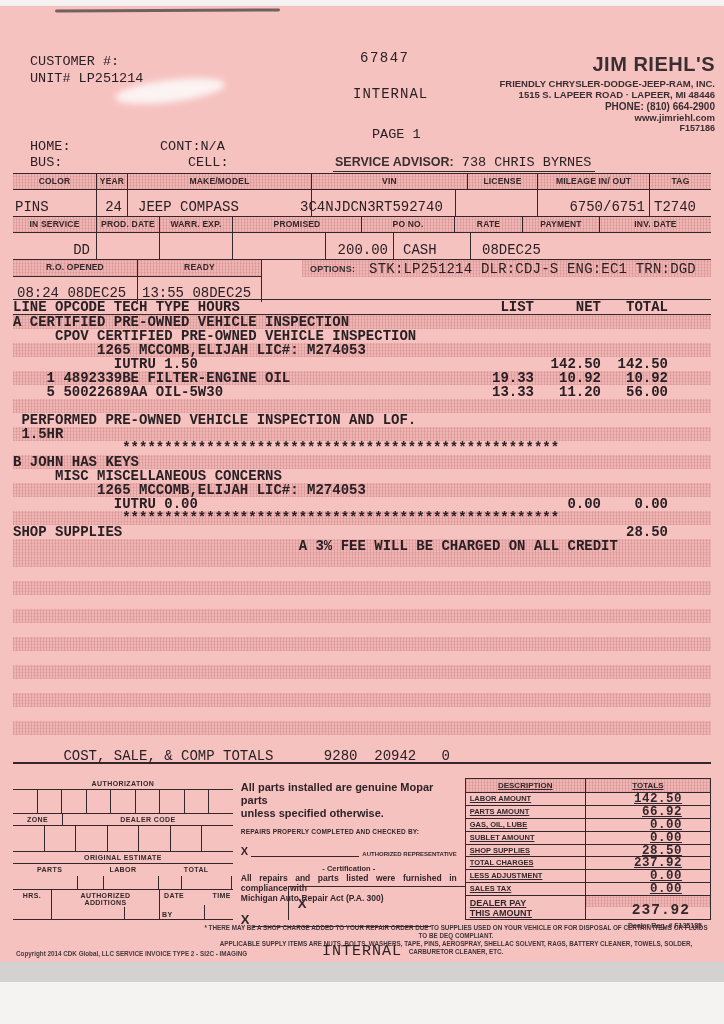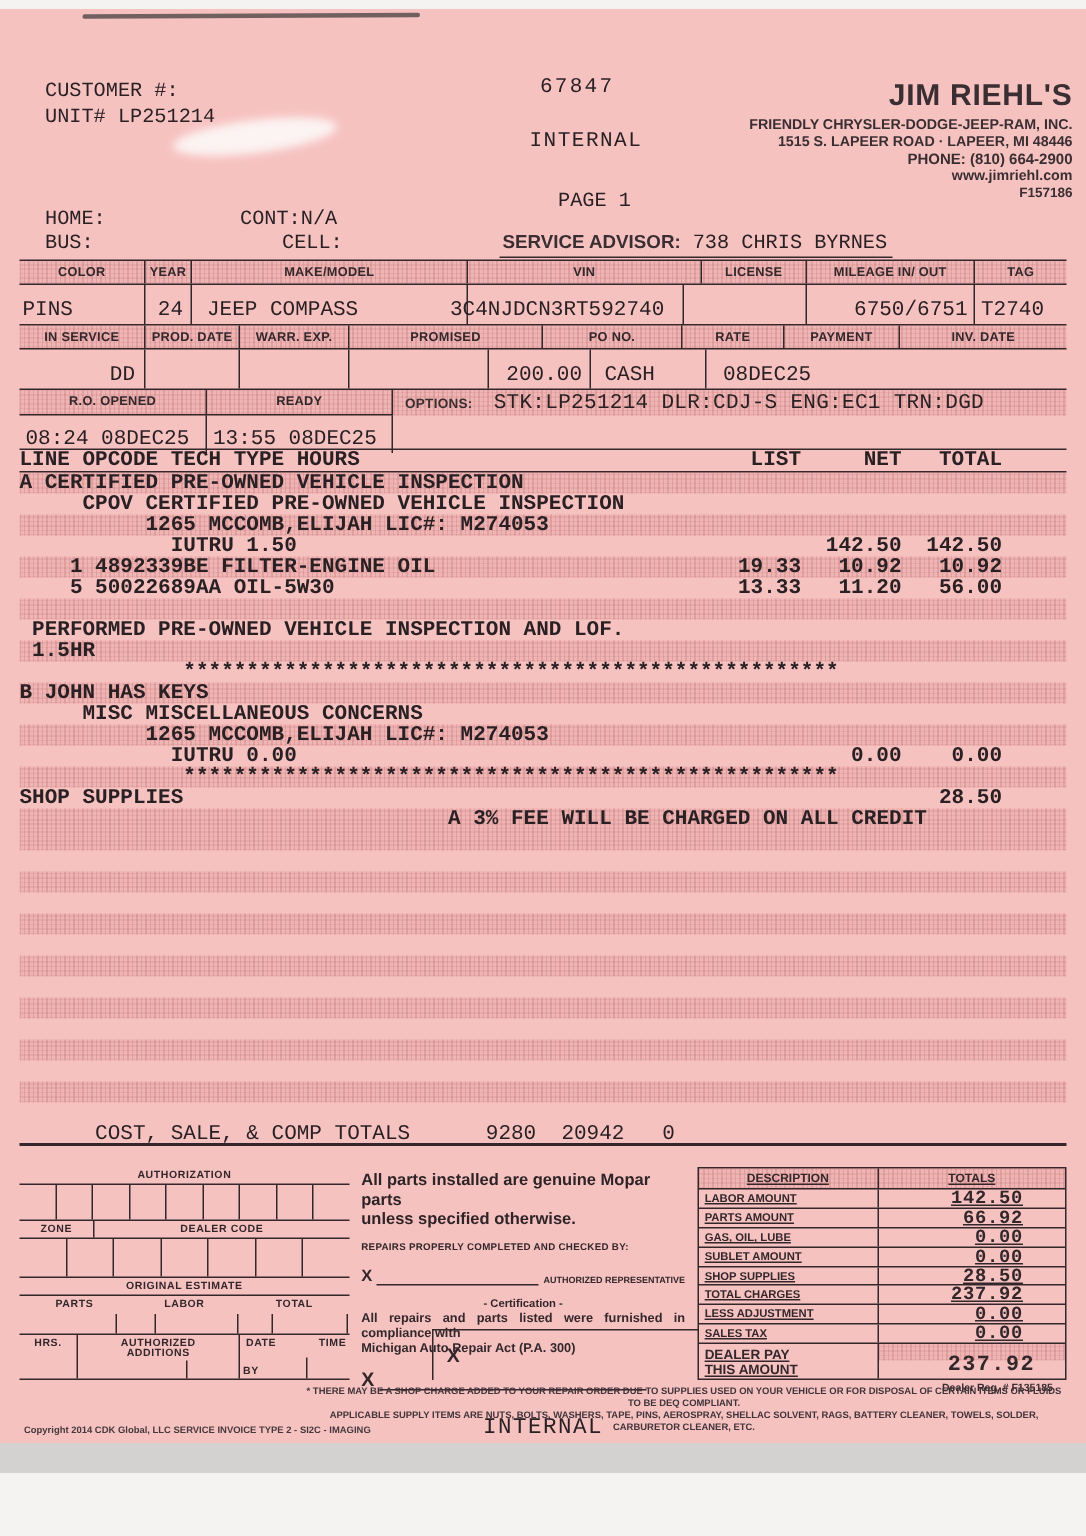--- a/index.html
+++ b/index.html
@@ -202,21 +202,21 @@
         <div class="vv mono" style="width:93px"></div>
         <div class="vv mono r" style="width:68px; padding-right:5px">200.00</div>
         <div class="vv mono" style="width:77px; padding-left:9px">CASH</div>
         <div class="vv mono" style="flex:1; padding-left:11px">08DEC25</div>
       </div>
     </div>
     <div class="vband">
       <div class="vh-row" style="border-bottom:none; height:17px;">
         <div class="vh stripe" style="width:125px; border-bottom:1px solid #33272b">R.O. OPENED</div>
         <div class="vh stripe" style="width:124px; border-bottom:1px solid #33272b">READY</div>
-        <div class="vh opt-cell stripe" style="flex:1; text-align:right; display:flex; align-items:flex-end;">
+        <div class="vh opt-cell stripe" style="flex:1; text-align:right; display:flex; align-items:flex-end;margin-left:40px;">
           <span class="olbl sans">OPTIONS:</span>
           <span class="oval mono">STK:LP251214 DLR:CDJ-S ENG:EC1 TRN:DGD</span>
         </div>
       </div>
       <div class="vv-row" style="height:25px">
         <div class="vv mono" style="width:125px; padding-left:4px">08:24 08DEC25</div>
         <div class="vv mono" style="width:124px; padding-left:4px">13:55 08DEC25</div>
         <div class="vv" style="flex:1; border-right:none"></div>
       </div>
     </div>

